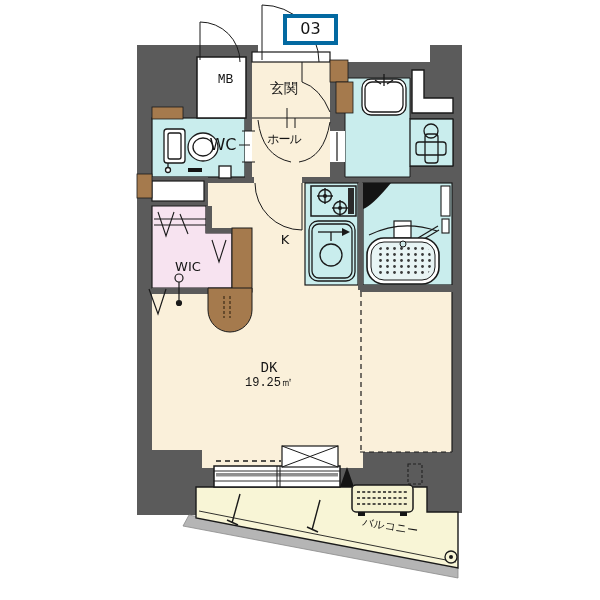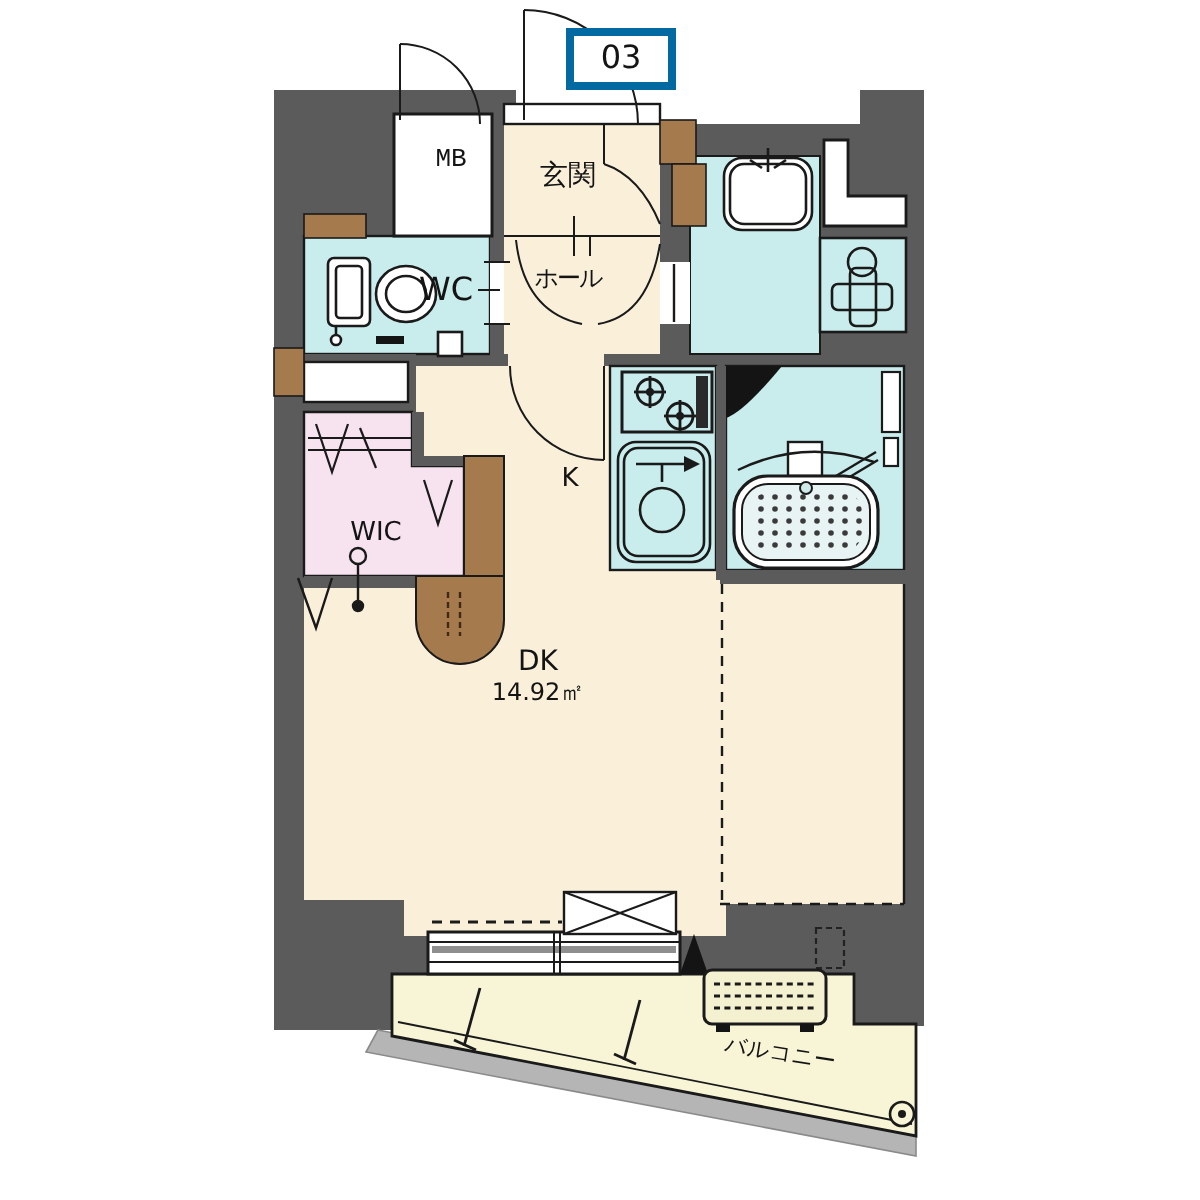--- a/index.html
+++ b/index.html
@@ -11,21 +11,21 @@
   .lbl-03{left:283px;top:14px;width:47px;height:23px;background:#ffffff;border:4px solid #0369a1;
           font-size:16px;line-height:21px;font-weight:500;}
   .lbl-mb{left:201px;top:72px;width:49px;font-size:13px;font-family:Liberation Mono, monospace;}
   .lbl-genkan{left:252px;top:80px;width:64px;font-size:14px;}
   .lbl-wc{left:206px;top:136px;width:34px;font-size:16px;}
   .lbl-hall{left:252px;top:132px;width:64px;font-size:12px;letter-spacing:-1px;}
   .lbl-wash{left:345px;top:113px;width:65px;font-size:13px;line-height:18px;}
   .lbl-ub{left:375px;top:187px;width:56px;font-size:12.5px;line-height:16px;}
   .lbl-wic{left:160px;top:245px;width:56px;font-size:13px;margin-top:14px;}
   .lbl-k{left:274px;top:232px;width:22px;font-size:13px;}
-  .lbl-dk{left:208px;top:324px;width:122px;font-size:12px;line-height:15px;}
+  .lbl-dk{left:208px;top:361px;width:122px;font-size:12px;line-height:15px;font-family:Liberation Mono, monospace;}
   .lbl-dk .big{font-size:14px;font-weight:500;}
   .lbl-loft{left:360px;top:366px;width:92px;font-size:14px;letter-spacing:3px;}
   .lbl-balcony{left:342px;top:521px;width:96px;font-size:11px;transform:rotate(9deg);}
 </style>
 </head>
 <body>
 
 <div id="canvas">
 
 <svg width="600" height="600" viewBox="0 0 600 600">
@@ -244,17 +244,17 @@
 
 <div class="lbl lbl-03">03</div>
 <div class="lbl lbl-mb">MB</div>
 <div class="lbl lbl-genkan">玄関</div>
 <div class="lbl lbl-wc">WC</div>
 <div class="lbl lbl-hall">ホール</div>
 <div class="lbl lbl-wic">WIC</div>
 <div class="lbl lbl-k">K</div>
 <div class="lbl lbl-dk">
   <div class="big">DK</div>
-  <div>14.92㎡</div>
+  <div>19.25㎡</div>
 </div>
 <div class="lbl lbl-balcony">バルコニー</div>
 
 </div>
 
 </body></html>

